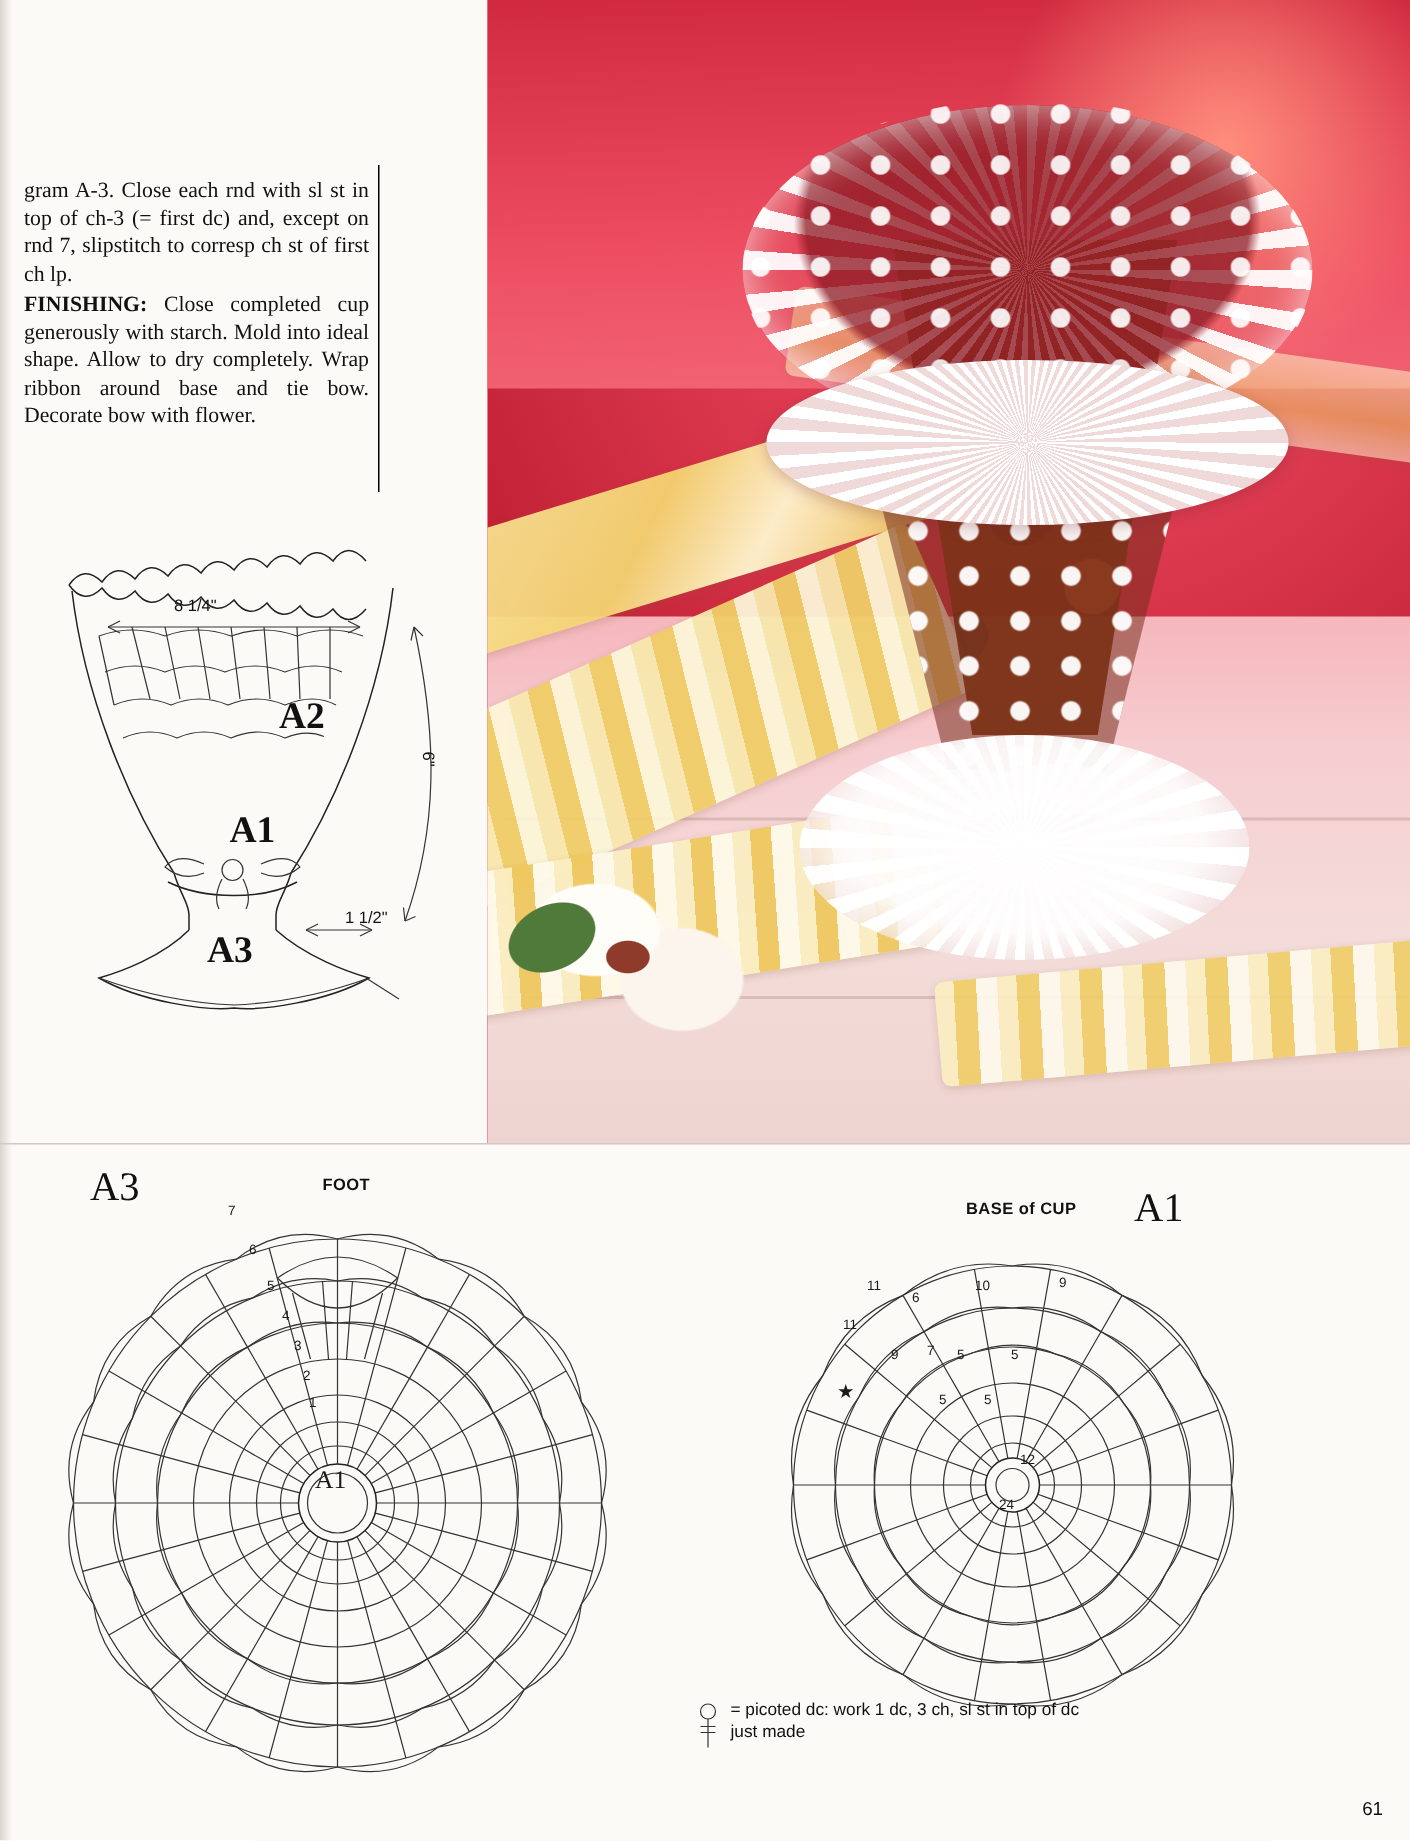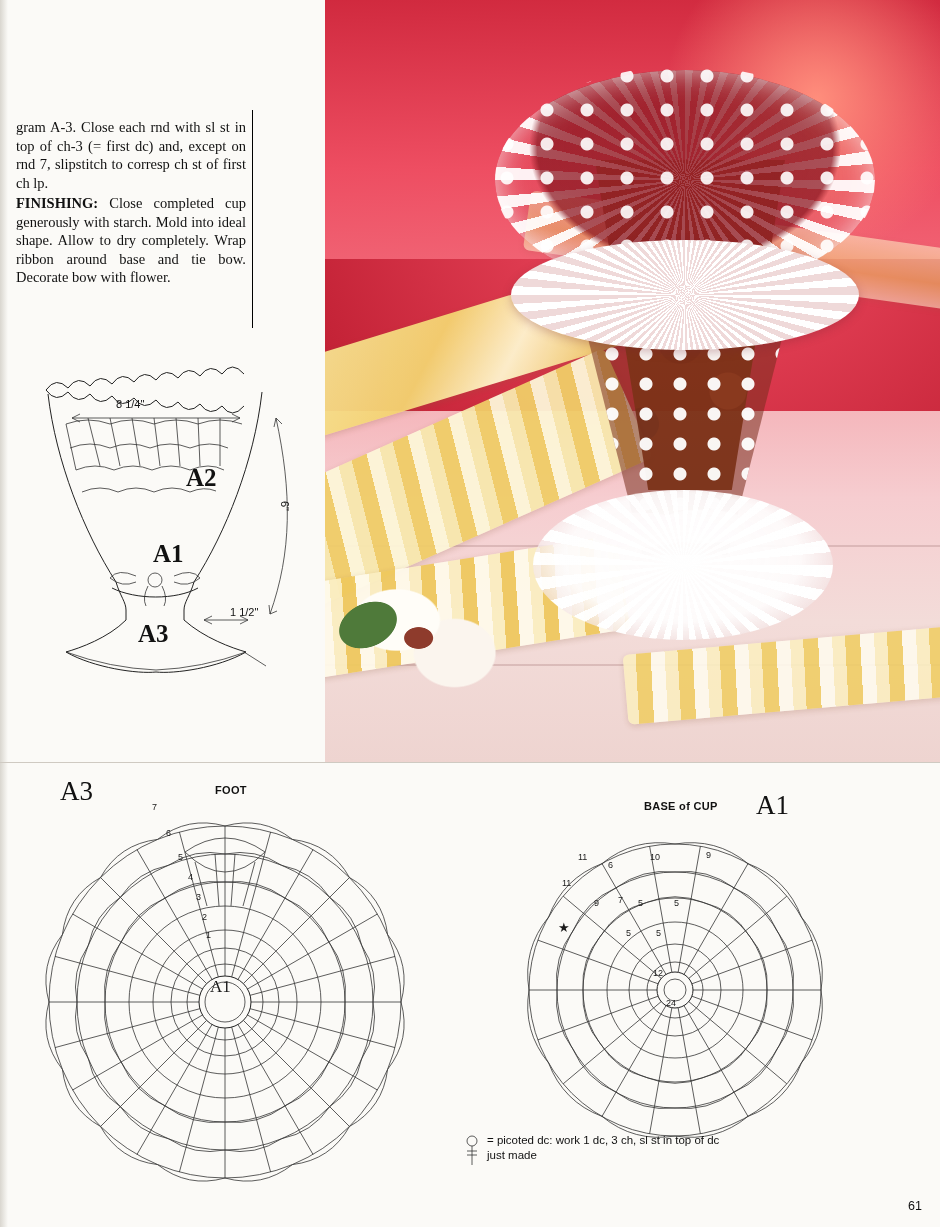--- a/index.html
+++ b/index.html
@@ -408,21 +408,21 @@
     <span class="num" style="position:absolute; left:72px; top:78px;">11</span>
     <span class="num" style="position:absolute; left:144px; top:52px;margin-left:16px;">10</span>
     <span class="num" style="position:absolute; left:118px; top:60px;">6</span>
     <span class="num" style="position:absolute; left:216px; top:50px;">9</span>
     <span class="num" style="position:absolute; left:128px; top:95px;">7</span>
     <span class="num" style="position:absolute; left:104px; top:98px;">9</span>
     <span class="num" style="position:absolute; left:148px; top:98px;">5</span>
     <span class="num" style="position:absolute; left:184px; top:98px;">5</span>
     <span class="num" style="position:absolute; left:136px; top:128px;">5</span>
     <span class="num" style="position:absolute; left:166px; top:128px;">5</span>
-    <span class="num" style="position:absolute; left:163px; top:168px;">12</span>
+    <span class="num" style="position:absolute; left:190px; top:168px;">12</span>
     <span class="num" style="position:absolute; left:176px; top:198px;">24</span>
     <span style="position:absolute; left:68px; top:120px; font-size:13px;">★</span>
   </div>
 
   <div id="picot-note">
     <svg width="22" height="34" viewBox="0 0 22 34" style="position:absolute; left:-24px; top:2px;">
       <circle class="ln-thin" cx="9" cy="6" r="5"></circle>
       <path class="ln-thin" d="M9,11 L9,30 M4,16 L14,16 M4,20 L14,20"></path>
     </svg>
     <span>= picoted dc:  work 1 dc, 3 ch, sl st in top of dc just made</span>

